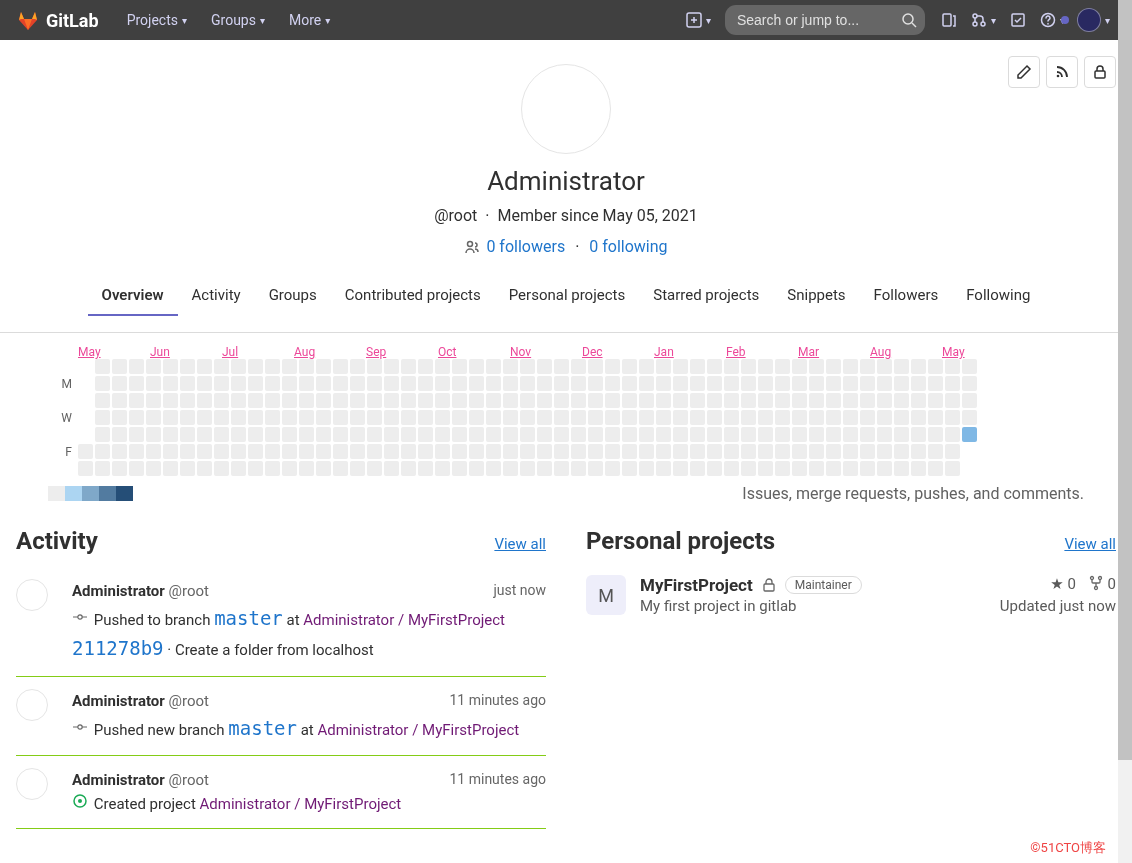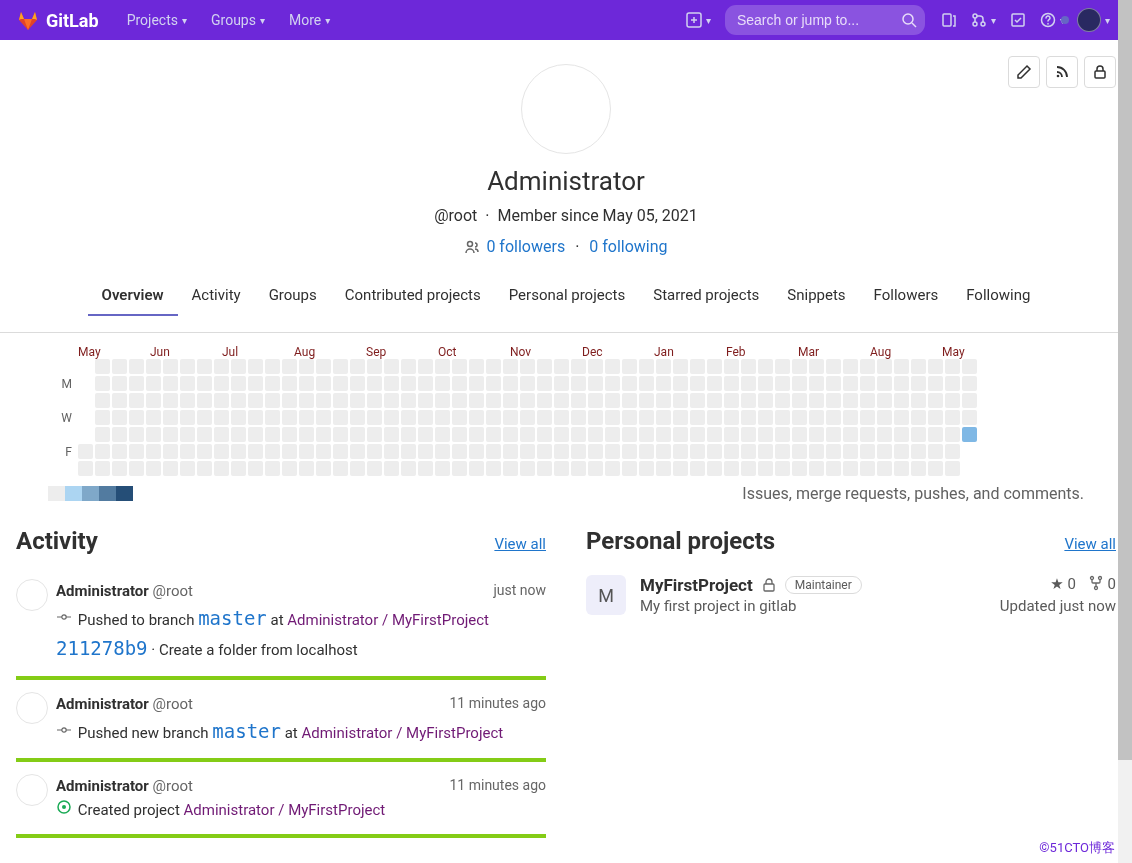--- a/index.html
+++ b/index.html
@@ -1,20 +1,20 @@
 <!DOCTYPE html>
 <html><head>
 <meta charset="utf-8">
 <style>
 * { box-sizing: border-box; margin: 0; padding: 0; }
 body { font-family: -apple-system, BlinkMacSystemFont, "Segoe UI", Roboto, sans-serif; font-size: 14px; color: #303030; background: #fff; }
 a { text-decoration: none; color: #701a75; }
 
 
-.navbar { background: #6d28d9; height: 40px; display: flex; align-items: center; padding: 0 16px; color: #fff; }
+.navbar { background: #404040; height: 40px; display: flex; align-items: center; padding: 0 16px; color: #fff; }
 .navbar-logo { display: flex; align-items: center; gap: 6px; font-weight: bold; font-size: 18px; margin-right: 16px; }
 .navbar-logo svg { width: 24px; height: 24px; }
 .nav-item { padding: 0 12px; height: 40px; display: flex; align-items: center; gap: 4px; cursor: pointer; color: #d1d1f0; }
 .nav-spacer { flex: 1; }
 .nav-icon { width: 32px; height: 32px; display: flex; align-items: center; justify-content: center; cursor: pointer; color: #d1d1f0; position: relative; }
 .nav-icon-group { display: flex; align-items: center; gap: 4px; padding: 0 6px; cursor: pointer; color: #d1d1f0; }
 .search-box { background: rgba(255,255,255,0.2); border: none; border-radius: 11px; height: 30px; width: 200px; padding: 0 32px 0 12px; color: #fff; font-size: 14px; }
 .search-box::placeholder { color: rgba(255,255,255,0.8); }
 .search-wrap { position: relative; margin: 0 8px; }
 .search-wrap .si { position: absolute; right: 8px; top: 7px; color: rgba(255,255,255,0.8); }
@@ -31,62 +31,62 @@
 .profile-meta { margin-top: 10px; font-size: 16px; color: #303030; }
 .profile-follow { margin-top: 12px; font-size: 16px; display: flex; justify-content: center; align-items: center; gap: 6px; }
 .profile-follow a { color: #1f75cb; }
 .profile-tabs { display: flex; justify-content: center; gap: 0; margin-top: 20px; }
 .profile-tab { padding: 10px 14px; color: #303030; cursor: pointer; font-size: 15px; border-bottom: 2px solid transparent; }
 .profile-tab.active { font-weight: 600; border-bottom-color: #6666c4; color: #303030; }
 
 
 .calendar-wrap { padding: 12px 48px 8px; }
 .calendar { position: relative; }
-.cal-months { display: flex; margin-left: 30px; gap: 0; font-size: 12px; color: #7f1d1d; }
+.cal-months { display: flex; margin-left: 30px; gap: 0; font-size: 12px; color: #ec4899; text-decoration: underline; }
 .cal-month { width: 72px; }
 .cal-body { display: flex; }
 .cal-days { display: flex; flex-direction: column; gap: 2px; width: 30px; font-size: 12px; color: #626262; }
 .cal-day-label { height: 15px; display: flex; align-items: center; justify-content: flex-end; padding-right: 6px; }
 .cal-grid { display: grid; grid-template-rows: repeat(7, 15px); grid-auto-flow: column; grid-auto-columns: 15px; gap: 2px; }
 .cal-cell { width: 15px; height: 15px; background: #ededed; border-radius: 2px; }
 .cal-cell.blank { background: transparent; }
 .cal-cell.active { background: #7fb8e5; }
 .cal-footer { display: flex; justify-content: space-between; align-items: center; margin-top: 8px; font-size: 16px; color: #626262; }
 .cal-legend { display: flex; gap: 0; }
 .cal-legend span { width: 17px; height: 15px; }
 
 
 .content { display: flex; gap: 40px; padding: 16px 16px 40px 16px; }
 .col { flex: 1; }
 .col-head { display: flex; justify-content: space-between; align-items: baseline; margin-bottom: 12px; }
 .col-head h2 { font-size: 24px; font-weight: 700; }
 .view-all { color: #1f75cb; font-size: 15px; text-decoration: underline; }
 
-.activity-item { display: flex; gap: 8px; padding: 12px 0; border-bottom: 4px solid #84cc16; }
+.activity-item { display: flex; gap: 24px; padding: 12px 0; border-bottom: 1px solid #84cc16; }
 .activity-avatar { width: 32px; height: 32px; border: 1px solid #e5e5e5; border-radius: 50%; flex-shrink: 0; background: #fff; }
 .activity-body { flex: 1; font-size: 15px; line-height: 1.6; }
 .activity-head { display: flex; justify-content: space-between; }
 .activity-user { font-weight: 700; }
 .activity-handle { color: #666; font-weight: 400; }
 .activity-time { color: #666; font-size: 14px; }
 .activity-icon { display: inline-block; width: 14px; text-align: center; color: #666; margin-right: 4px; }
 .code { font-family: "SFMono-Regular", Menlo, monospace; color: #1f75cb; font-size: 19px; }
 
 .project-item { display: flex; gap: 14px; padding: 8px 0; }
 .project-avatar { width: 40px; height: 40px; background: #eeeefa; border-radius: 6px; display: flex; align-items: center; justify-content: center; font-size: 18px; color: #555; }
 .project-body { flex: 1; }
 .project-head { display: flex; align-items: center; gap: 8px; }
 .project-name { font-weight: 700; font-size: 17px; color: #303030; }
 .badge { border: 1px solid #dbdbdb; border-radius: 10px; padding: 1px 9px; font-size: 12px; color: #5a5a5a; text-align: right; }
 .project-desc { color: #5a5a5a; margin-top: 2px; font-size: 15px; }
 .project-stats { text-align: right; color: #5a5a5a; font-size: 15px; }
 .project-stats .row1 { display: flex; gap: 12px; justify-content: flex-end; align-items: center; }
 .project-updated { margin-top: 4px; }
 
-.watermark { position: fixed; bottom: 6px; right: 17px; color: #6d28d9; font-size: 13px; }
+.watermark { position: fixed; bottom: 6px; right: 26px; color: #ef4444; font-size: 13px; }
 .scrollbar { position: fixed; top: 0; right: 0; width: 14px; height: 100%; background: #f1f1f1; }
 .scrollbar-thumb { position: absolute; top: 0; width: 14px; height: 760px; background: #c2c2c2; }
 
 svg { display: block; }
 .ic16 { width: 16px; height: 16px; }
 </style>
 </head>
 <body>
 
 <div class="navbar">

